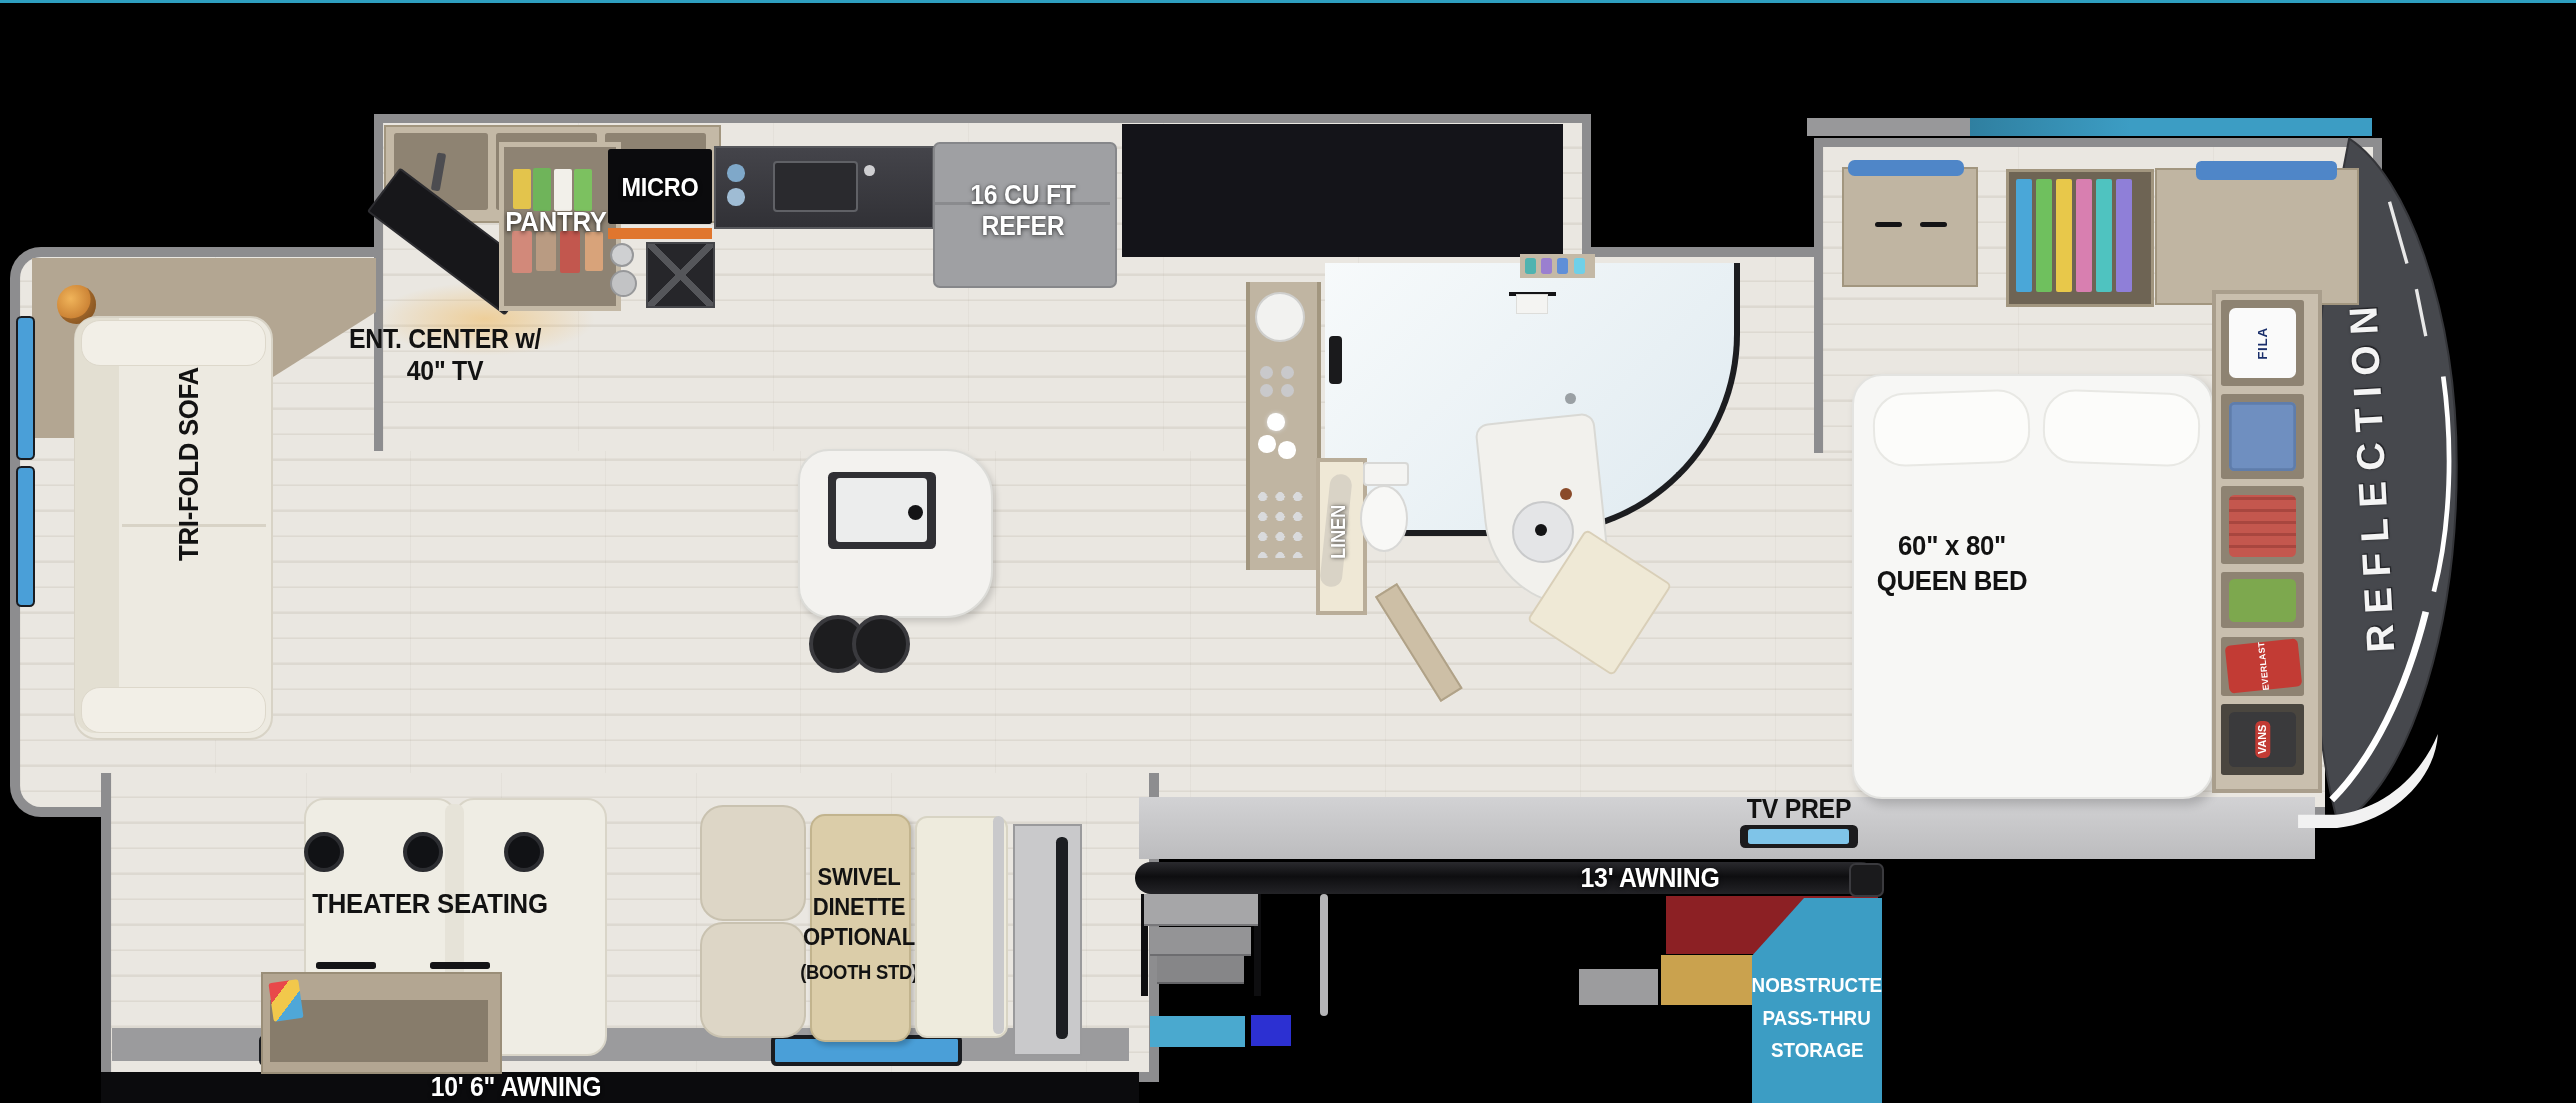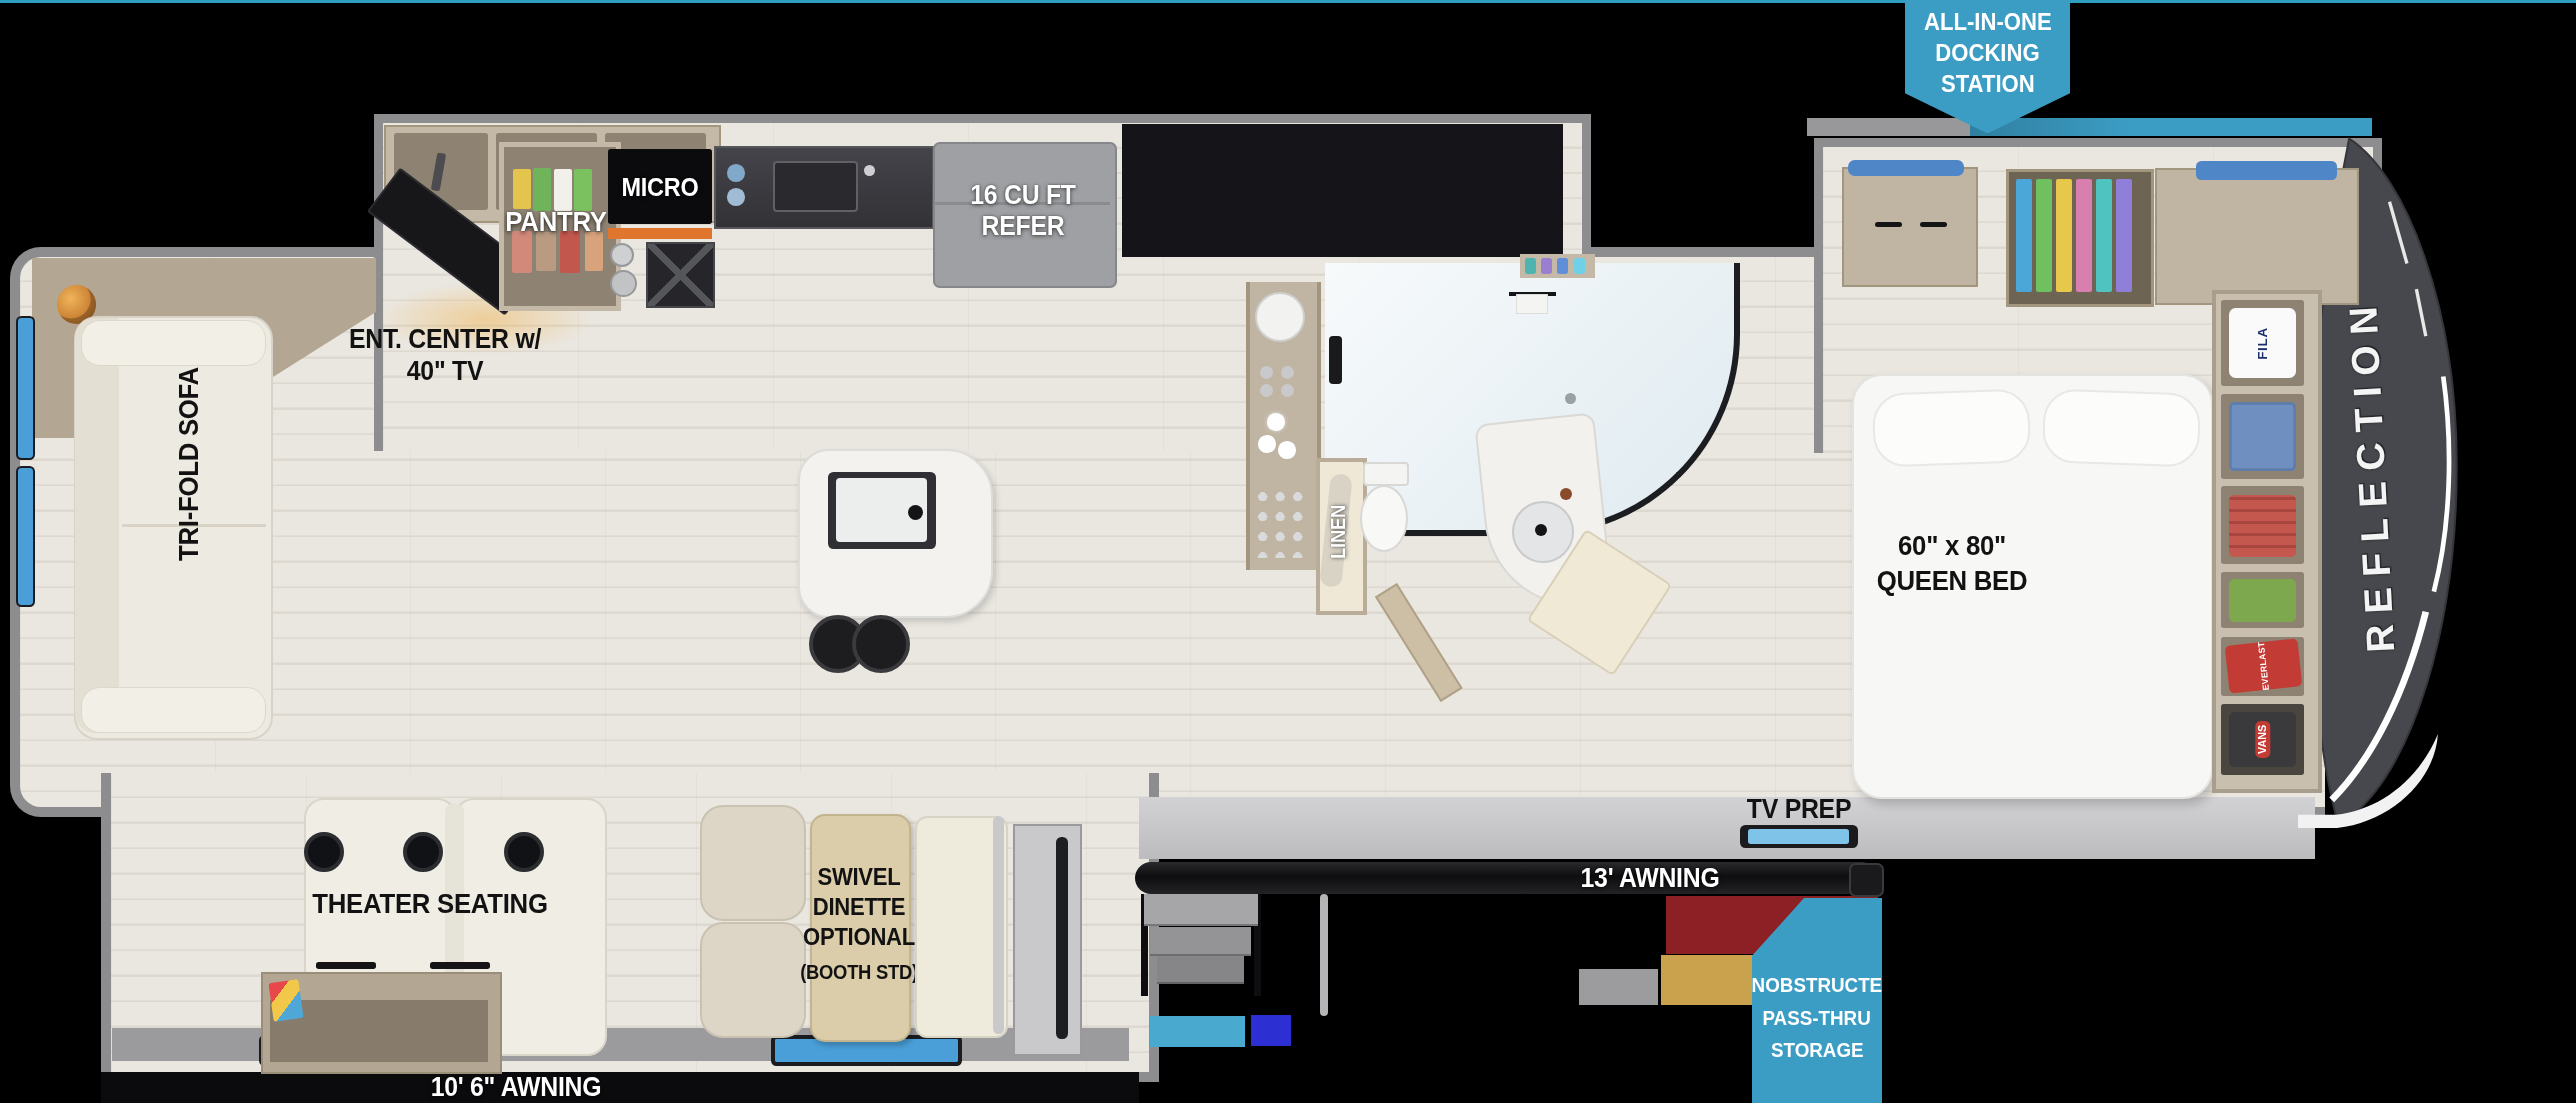--- a/index.html
+++ b/index.html
@@ -69,26 +69,20 @@
   <div class="abs" style="left:1849px;top:863px;width:31px;height:30px;background:#1a1a1c;border-radius:6.7px;border:2px solid #3a3a3e;"></div>
   <div class="cl clw" style="left:1650px;top:878px;font-size:27px;">13' AWNING</div>
 
   <div class="callout" style="left:1752px;top:898px;width:130px;height:205px;justify-content:center;gap:9.4px;padding-top:17.5px;
               clip-path:polygon(0 26%,40% 0,100% 0,100% 100%,0 100%);font-size:20px;">
     <div>UNOBSTRUCTED</div>
     <div>PASS-THRU</div>
     <div>STORAGE</div>
   </div>
 
-  <div class="callout" style="left:1905px;top:0;width:165px;height:124px;padding-top:9.4px;gap:4px;
-              clip-path:polygon(0 0,100% 0,100% 70%,50% 100%,0 70%);font-size:23.5px;">
-    <div>ALL-IN-ONE</div>
-    <div>DOCKING</div>
-    <div>STATION</div>
-  </div>
 
   <svg class="abs" style="left:2204px;top:121px;" width="282" height="719" viewBox="3280 180 3700 1250">
     <g transform="translate(-3280,-180) translate(3280,180)"></g>
   </svg>
   <svg class="abs" style="left:2204px;top:121px;" width="289" height="726" viewBox="3280 180 430 1080">
     <path d="M3496,206 C3452,430 3438,600 3438,795 C3438,980 3452,1120 3476,1212 L3502,1212 C3590,1140 3656,935 3656,692 C3656,458 3582,262 3496,206 Z" fill="#46484d" stroke="#35363a" stroke-width="3"></path>
     <path d="M3476,1212 C3540,1206 3600,1160 3628,1092 C3624,1160 3560,1222 3478,1232 L3420,1232 L3420,1212 Z" fill="#f2f2f2"></path>
     <path d="M3636,560 C3650,660 3648,780 3622,880" fill="none" stroke="#ffffff" stroke-width="7"></path>
     <path d="M3610,910 C3580,1030 3530,1130 3470,1190" fill="none" stroke="#ffffff" stroke-width="10"></path>
     <path d="M3556,300 L3582,392 M3596,430 L3610,500" fill="none" stroke="#e8e8e8" stroke-width="5"></path>

